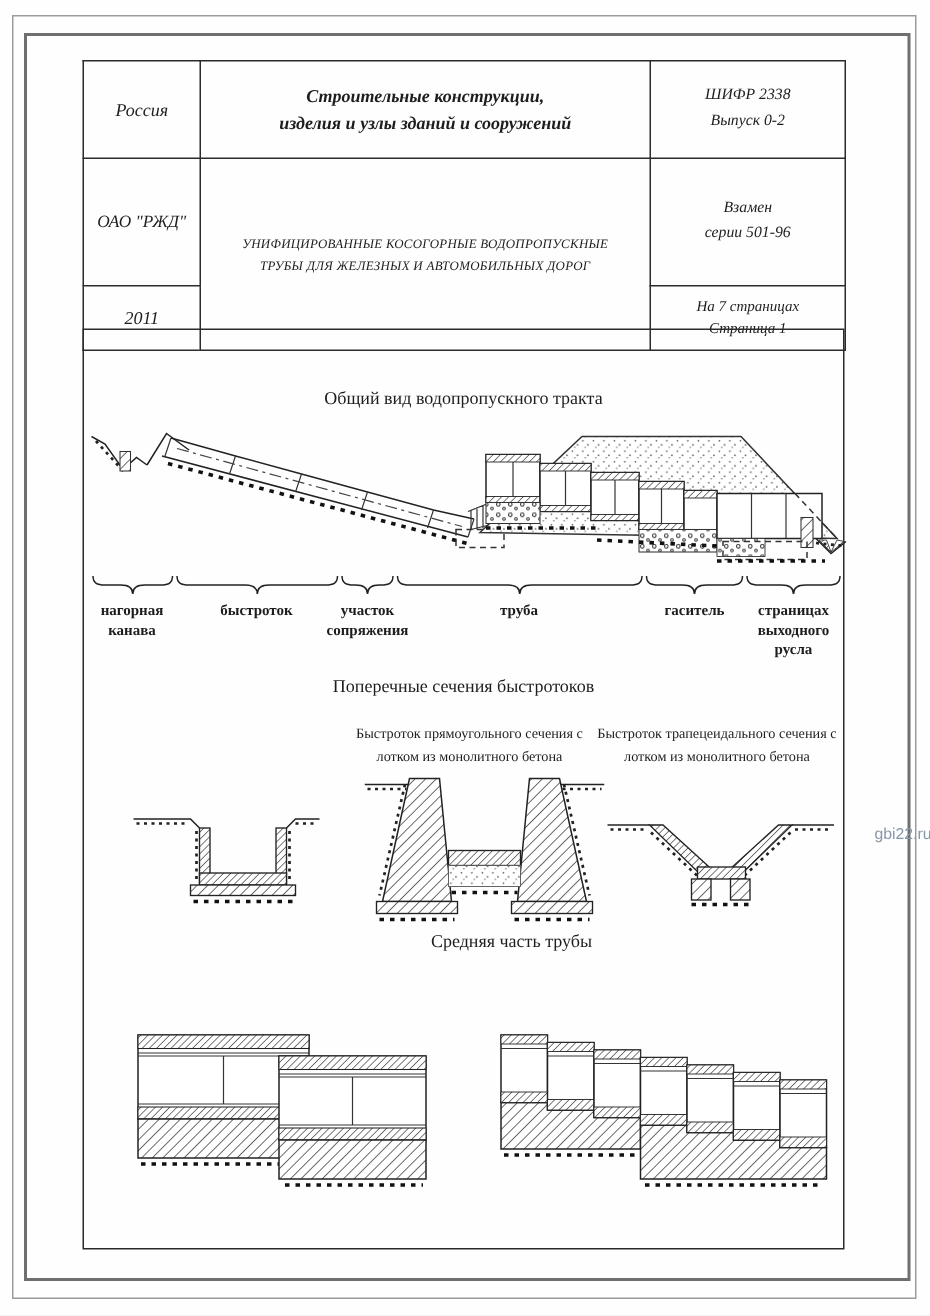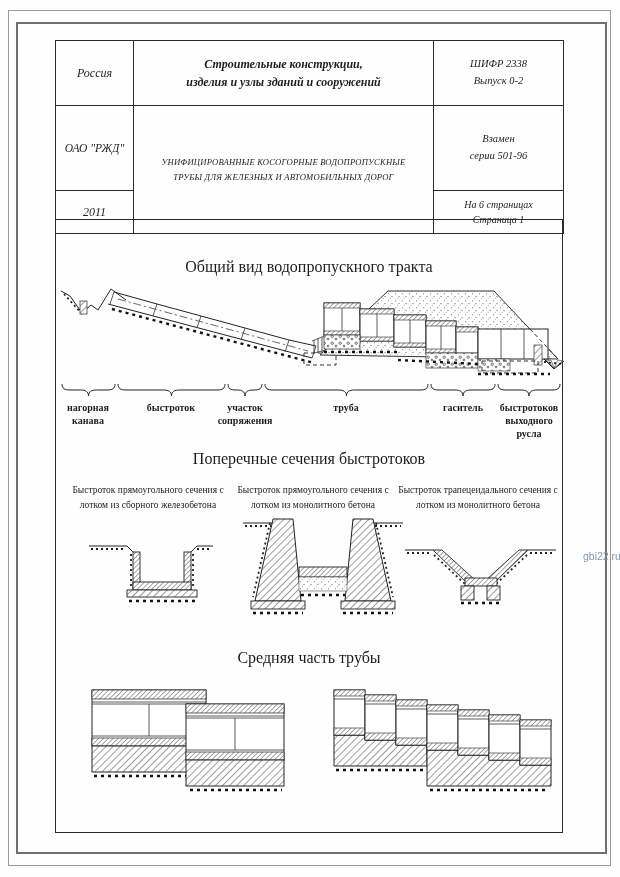--- a/index.html
+++ b/index.html
@@ -14,22 +14,22 @@
   .cell-category{font-size:12px;font-weight:bold;line-height:1.5;}
   .cell-code{font-size:10.5px;line-height:1.6;}
   .cell-org{font-size:11.5px;}
   .cell-title{font-size:8.6px;line-height:1.7;letter-spacing:.2px;padding:0 16px !important;}
   .cell-replaces{font-size:10.5px;line-height:1.6;}
   .cell-year{font-size:12px;margin-top:30px;}
   .cell-pages{font-size:10px;line-height:1.5;}
 
   .drawing-frame{position:absolute;left:55px;top:219px;width:508px;height:614px;border:1.6px solid #2b2b2b;box-sizing:border-box;}
 
-  .dw-title{position:absolute;left:55px;width:508px;text-align:center;font-size:16px;}
-  .t1{top:258px;} .t2{top:450px;} .t3{top:649px;}
+  .dw-title{position:absolute;left:55px;width:508px;text-align:center;font-size:12px;}
+  .t1{top:258px;} .t2{top:450px;} .t3{top:620px;padding-left:32px;}
 
   .brace-label{position:absolute;text-align:center;font-size:10px;line-height:1.3;font-weight:bold;}
   .caption{position:absolute;text-align:center;font-size:9.5px;line-height:1.55;}
 
   svg.fig{position:absolute;}
   .ln{stroke:#222;stroke-width:1;fill:none;}
   .lnthin{stroke:#333;stroke-width:.8;fill:none;}
   .tick{stroke:#111;stroke-width:2.4;fill:none;stroke-dasharray:3 4;}
   .tick2{stroke:#222;stroke-width:1.8;fill:none;stroke-dasharray:2 3;}
   .dash{stroke:#333;stroke-width:1;fill:none;stroke-dasharray:4 3;}
@@ -100,21 +100,21 @@
       <td class="cell-replaces">
         <div>Взамен</div>
         <div>серии 501-96</div>
       </td>
     </tr>
     <tr>
       <td class="cell-year" style="height:38px">
         <span>2011</span>
       </td>
       <td class="cell-pages">
-        <div>На 6 страницах</div>
+        <div>На 7 страницах</div>
         <div>Страница 1</div>
       </td>
     </tr>
   </tbody>
     </table>
 
   <div class="drawing-frame"></div>
 
   <div class="dw-title t1">Общий вид водопропускного тракта</div>
 
@@ -187,25 +187,24 @@
     <path class="ln" d="M207,1 C207,5.5 209.5,7 215,7 L280.5,7 C285.5,7 288.5,8.5 288.5,13 C288.5,8.5 291.5,7 296.5,7 L362,7 C367.5,7 370,5.5 370,1"></path>
     <path class="ln" d="M373,1 C373,5.5 375.5,7 381,7 L397,7 C402,7 405,8.5 405,13 C405,8.5 408,7 413,7 L429,7 C434.5,7 437,5.5 437,1"></path>
     <path class="ln" d="M440,1 C440,5.5 442.5,7 448,7 L463,7 C468,7 471,8.5 471,13 C471,8.5 474,7 479,7 L494,7 C499.5,7 502,5.5 502,1"></path>
   </svg>
 
   <div class="brace-label" style="left:52px;top:401px;width:72px">нагорная канава</div>
   <div class="brace-label" style="left:131px;top:401px;width:80px">быстроток</div>
   <div class="brace-label" style="left:200px;top:401px;width:90px">участок сопряжения</div>
   <div class="brace-label" style="left:316px;top:401px;width:60px">труба</div>
   <div class="brace-label" style="left:428px;top:401px;width:70px">гаситель</div>
-  <div class="brace-label" style="left:493px;top:401px;width:72px">быстротоков выходного русла</div>
+  <div class="brace-label" style="left:493px;top:401px;width:72px">страницах выходного русла</div>
 
   <div class="dw-title t2">Поперечные сечения быстротоков</div>
 
-  <div class="caption" style="left:62px;top:483px;width:172px">Быстроток прямоугольного сечения с лотком из сборного железобетона</div>
   <div class="caption" style="left:227px;top:483px;width:172px">Быстроток прямоугольного сечения с лотком из монолитного бетона</div>
   <div class="caption" style="left:392px;top:483px;width:172px">Быстроток трапецеидального сечения с лотком из монолитного бетона</div>
 
   <svg class="fig" style="left:85px;top:516px" width="130" height="92" viewBox="0 0 130 92">
     <path class="ln" d="M4,30 L42,30 L48,36"></path>
     <line class="tick2" x1="6" y1="33" x2="40" y2="33"></line>
     <path class="ln" d="M106,36 L112,30 L128,30"></path>
     <line class="tick2" x1="112" y1="33" x2="126" y2="33"></line>
     <rect x="48" y="36" width="7" height="38" fill="url(#phd)" stroke="#222" stroke-width=".9"></rect>
     <rect x="99" y="36" width="7" height="38" fill="url(#phd)" stroke="#222" stroke-width=".9"></rect>

